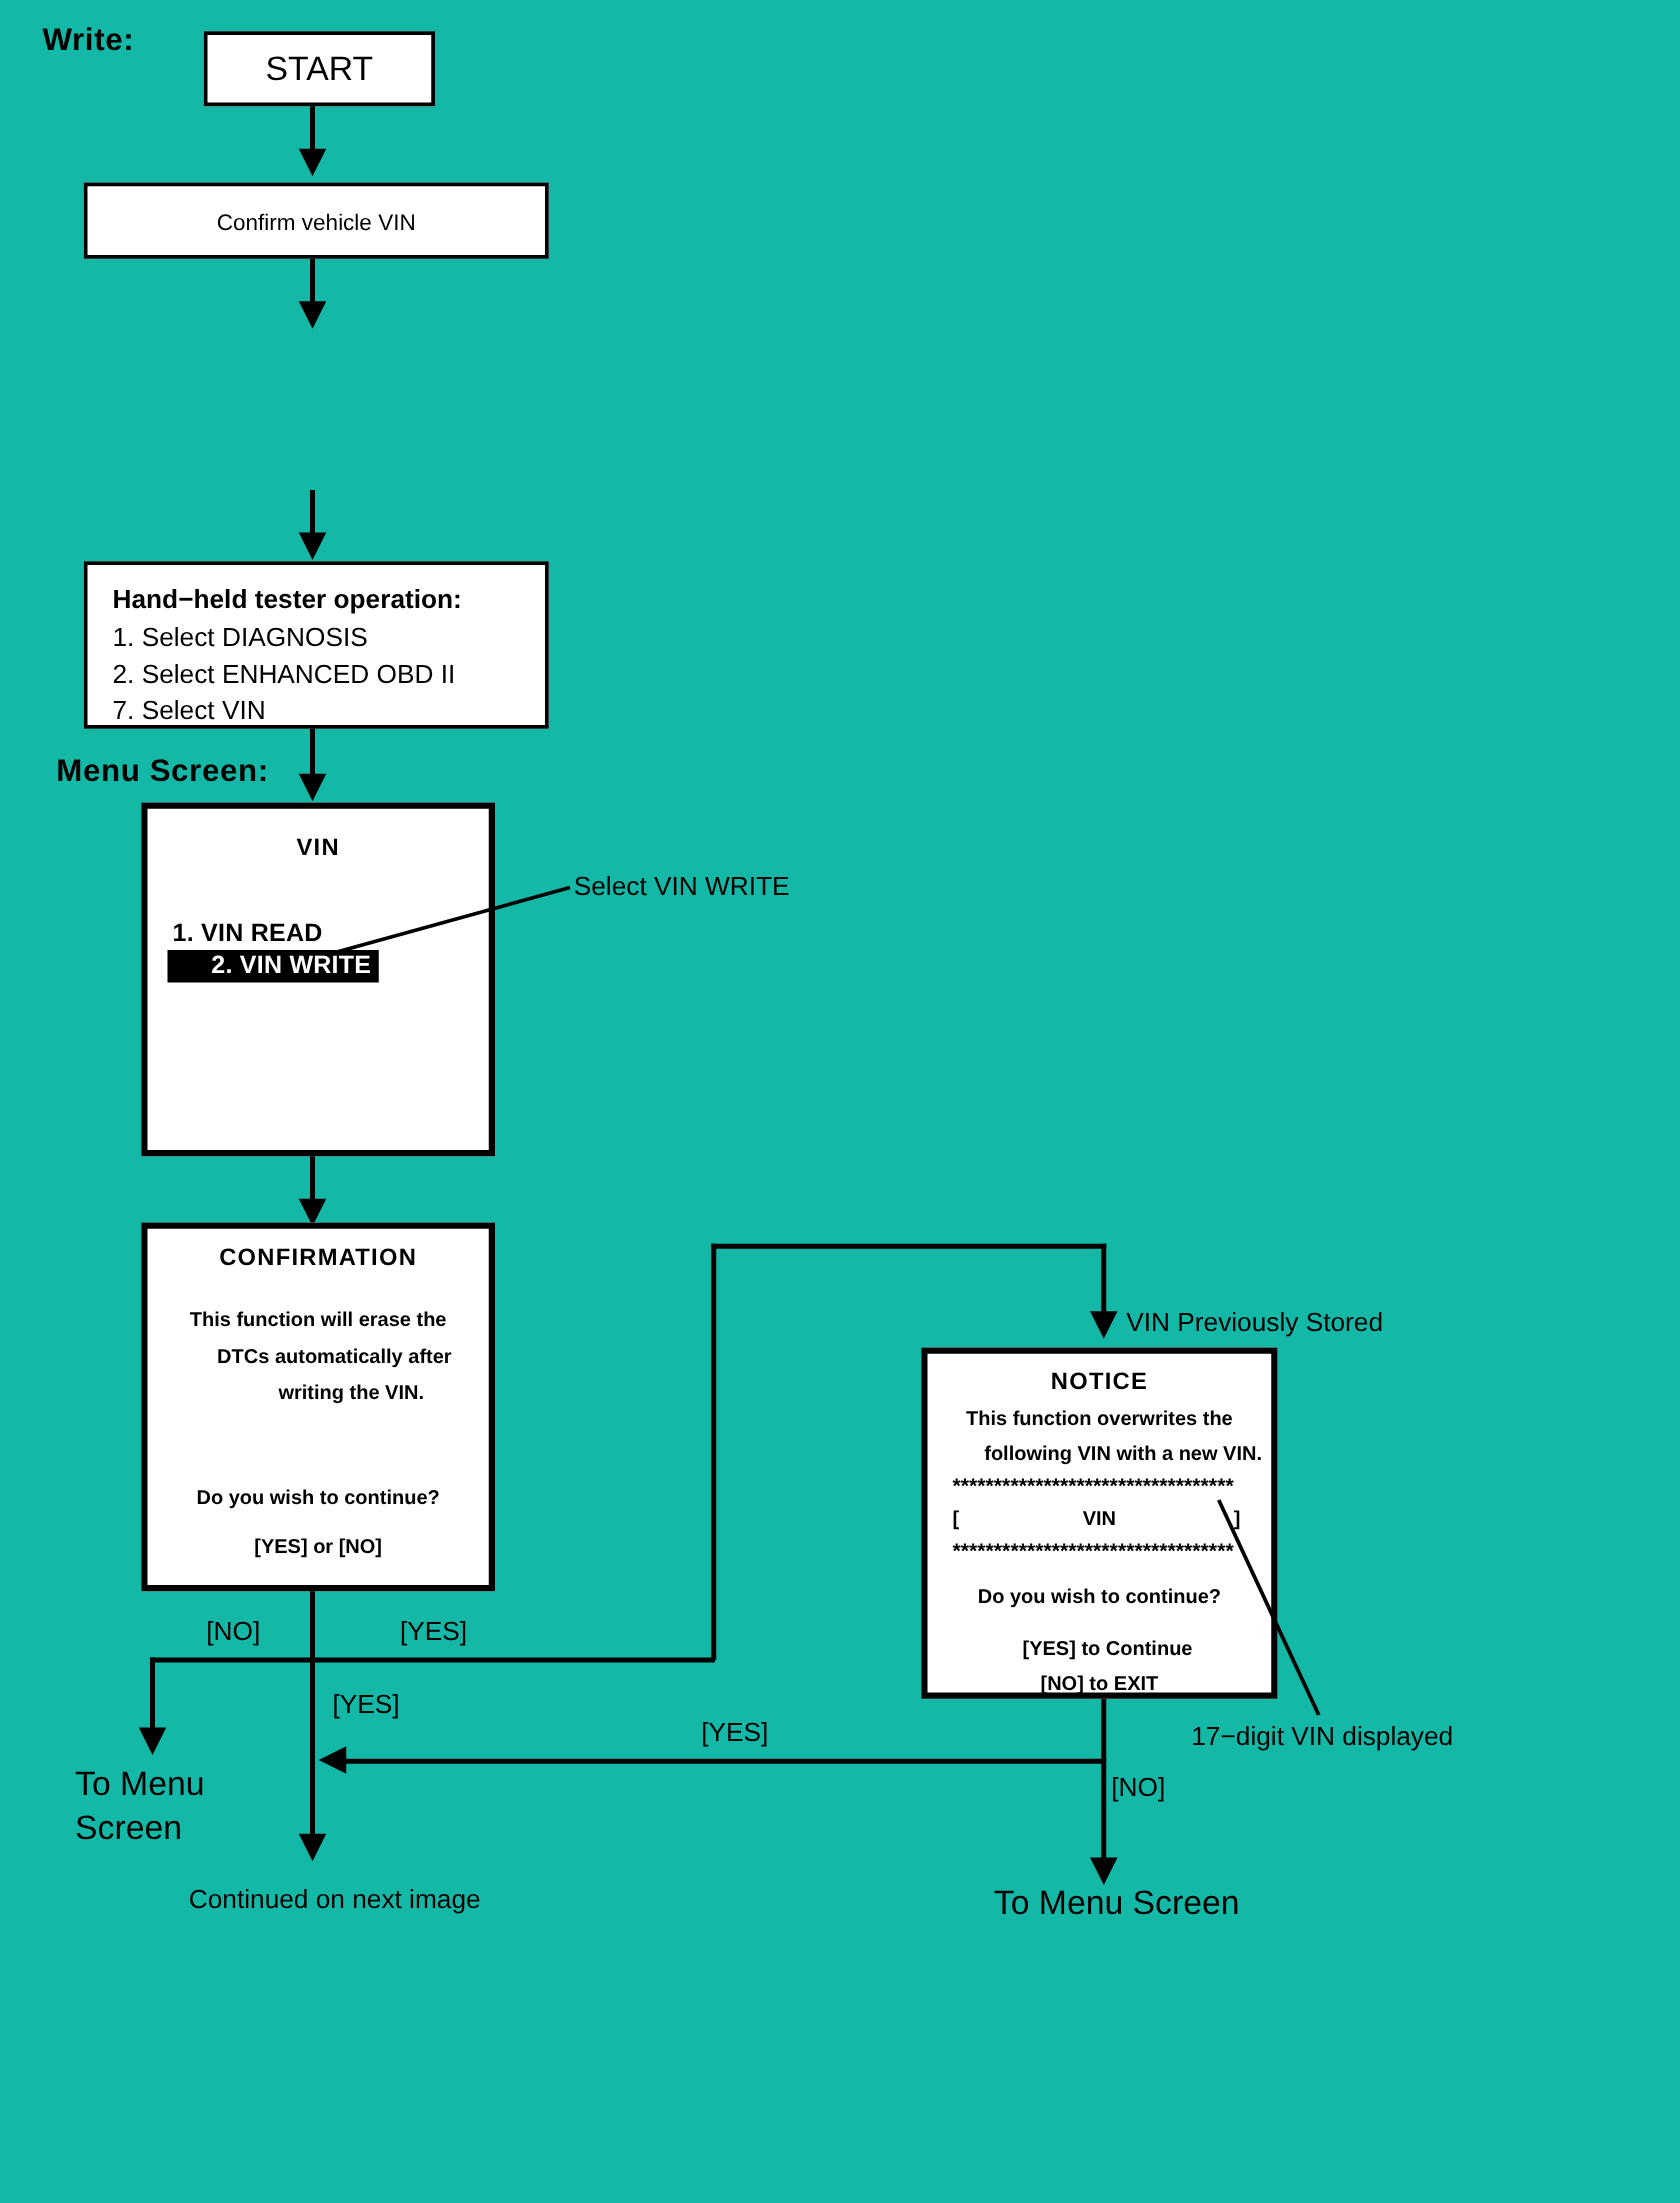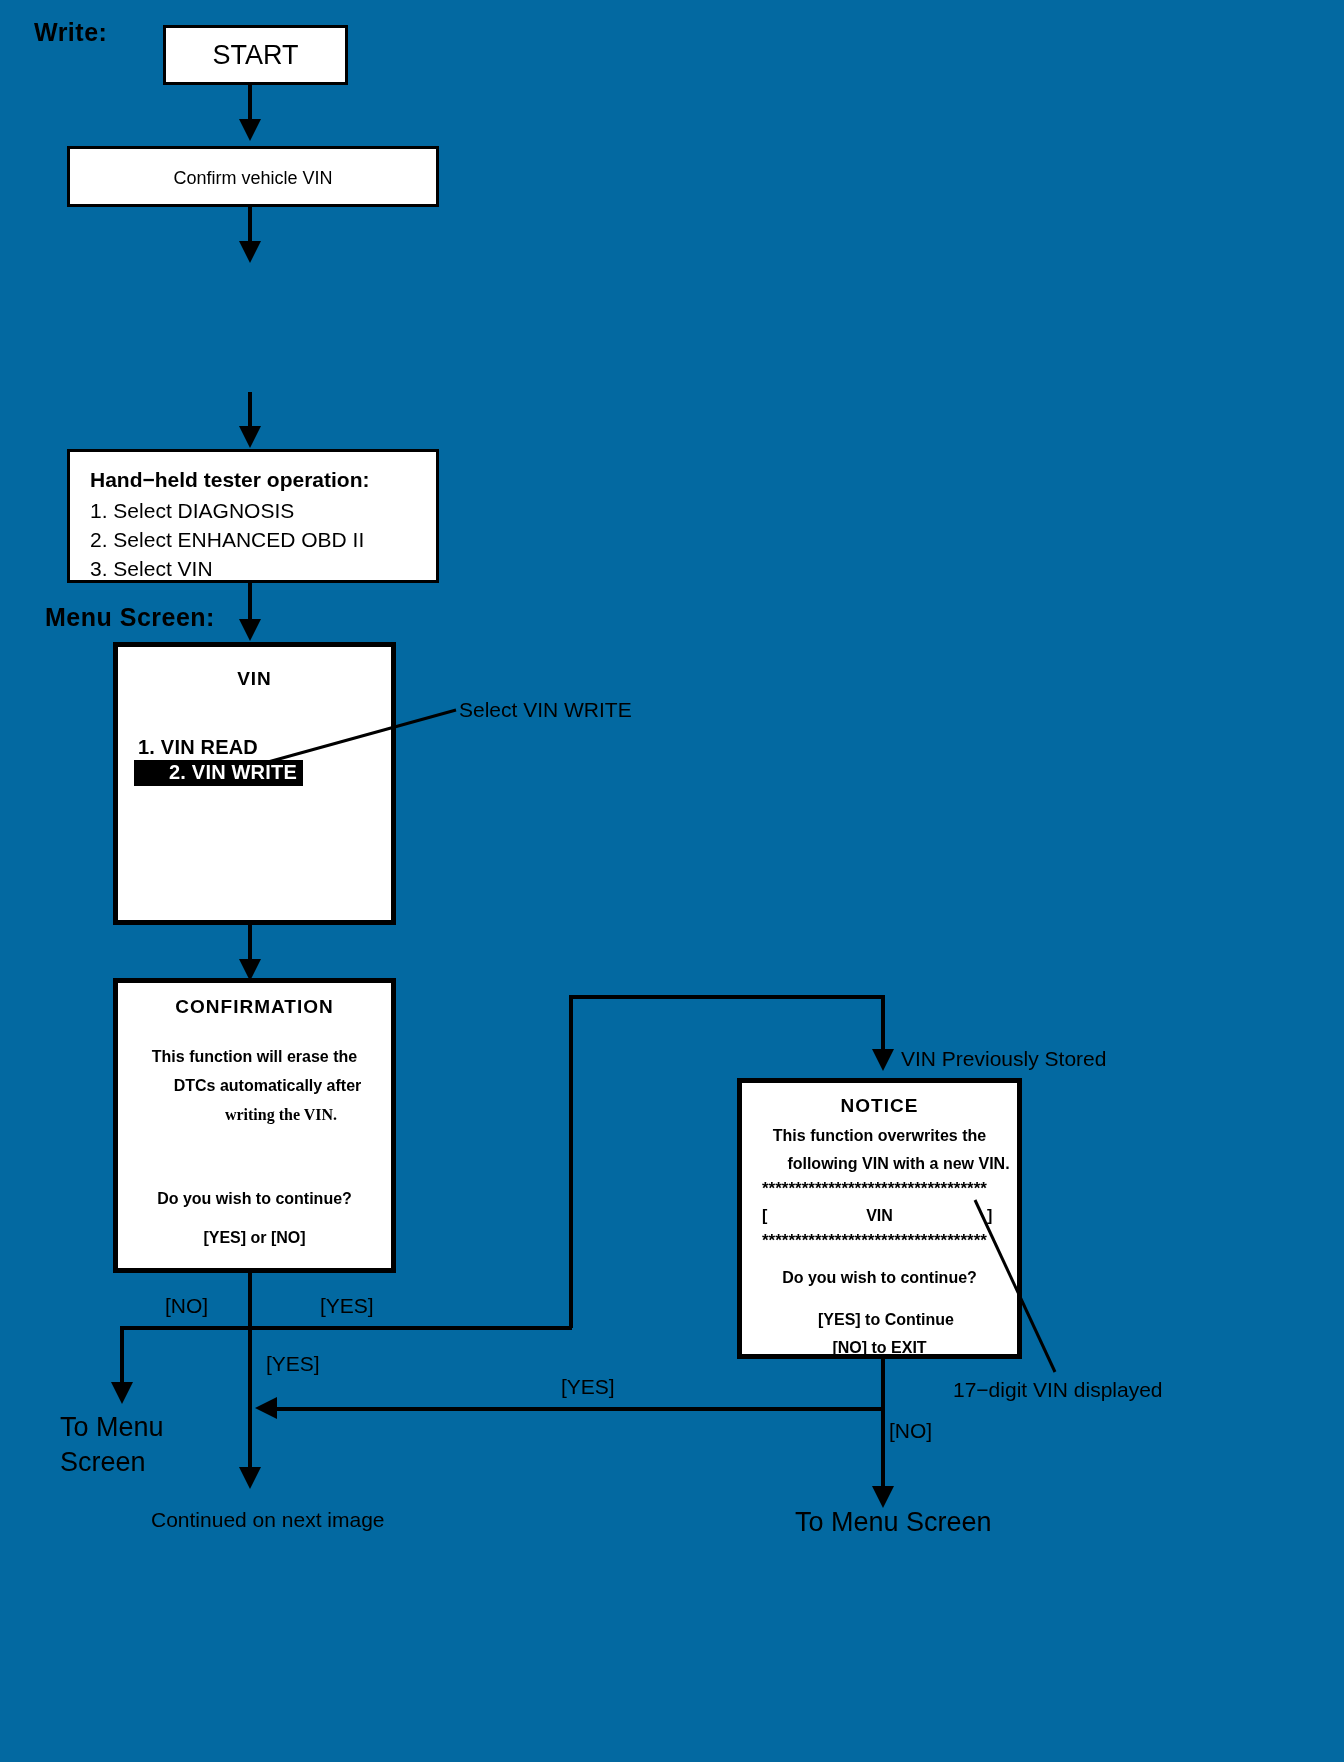--- a/index.html
+++ b/index.html
@@ -5,21 +5,21 @@
   html,body{margin:0;padding:0;background:#ffffff;}
   body{
     font-family:"Liberation Sans", sans-serif;
     color:#000;
     -webkit-font-smoothing:antialiased;
   }
   #page{
     position:relative;
     width:1344px;
     height:1762px;
-    background:#0369a1;
+    background:#14b8a6;
     overflow:hidden;
   }
   
   .box{
     position:absolute;
     border:3px solid #000;
     background:#fff;
     box-sizing:border-box;
   }
   .box.thick{border-width:5px;}
@@ -132,21 +132,21 @@
   <div class="vline t" style="left:248px;top:207px;height:38px;"></div>
   <div class="arrowdown" style="left:239px;top:241px;"></div>
 
   <div class="vline t" style="left:248px;top:392px;height:38px;"></div>
   <div class="arrowdown" style="left:239px;top:426px;"></div>
 
   <div class="box" style="left:67px;top:449px;width:372px;height:134px;">
     <div class="boxtext bold" style="left:20px;top:13px;">Hand−held tester operation:</div>
     <div class="boxtext" style="left:20px;top:44px;">1. Select DIAGNOSIS</div>
     <div class="boxtext" style="left:20px;top:73px;">2. Select ENHANCED OBD II</div>
-    <div class="boxtext" style="left:20px;top:102px;">3. Select VIN</div>
+    <div class="boxtext" style="left:20px;top:102px;">7. Select VIN</div>
   </div>
   <div class="vline t" style="left:248px;top:583px;height:42px;"></div>
   <div class="arrowdown" style="left:239px;top:619px;"></div>
 
   <div class="section-label lbl" style="left:45px;top:603px;">Menu Screen:</div>
 
   <div class="box thick" style="left:113px;top:642px;width:283px;height:283px;">
     <div class="screen-title" style="left:0;top:21px;width:273px;">VIN</div>
     <div class="menu-item" style="left:20px;top:89px;">1. VIN READ</div>
     <div class="menu-item sel" style="left:16px;top:113px;padding-left:35px;">2. VIN WRITE</div>
@@ -157,21 +157,21 @@
   </svg>
   <div class="annot" style="left:459px;top:698px;">Select VIN WRITE</div>
 
   <div class="vline t" style="left:248px;top:925px;height:38px;"></div>
   <div class="arrowdown" style="left:239px;top:959px;"></div>
 
   <div class="box thick" style="left:113px;top:978px;width:283px;height:295px;">
     <div class="screen-title" style="left:0;top:13px;width:273px;">CONFIRMATION</div>
     <div class="screen-body" style="left:0;top:59px;width:273px;">This function will erase the</div>
     <div class="screen-body" style="left:0;top:88px;width:299px;">DTCs automatically after</div>
-    <div class="screen-body" style="left:0;top:117px;width:326px;font-family:Liberation Serif, serif;">writing the VIN.</div>
+    <div class="screen-body" style="left:0;top:117px;width:326px;">writing the VIN.</div>
     <div class="screen-body" style="left:0;top:201px;width:273px;">Do you wish to continue?</div>
     <div class="screen-body" style="left:0;top:240px;width:273px;">[YES] or [NO]</div>
   </div>
 
   <div class="box thick" style="left:737px;top:1078px;width:285px;height:281px;">
     <div class="screen-title" style="left:0;top:12px;width:275px;">NOTICE</div>
     <div class="screen-body" style="left:0;top:38px;width:275px;">This function overwrites the</div>
     <div class="screen-body" style="left:0;top:66px;width:313px;">following VIN with a new VIN.</div>
     <div class="stars" style="left:20px;top:96px;">**********************************</div>
     <div class="screen-body" style="left:20px;top:118px;width:auto;text-align:left;">[</div>

